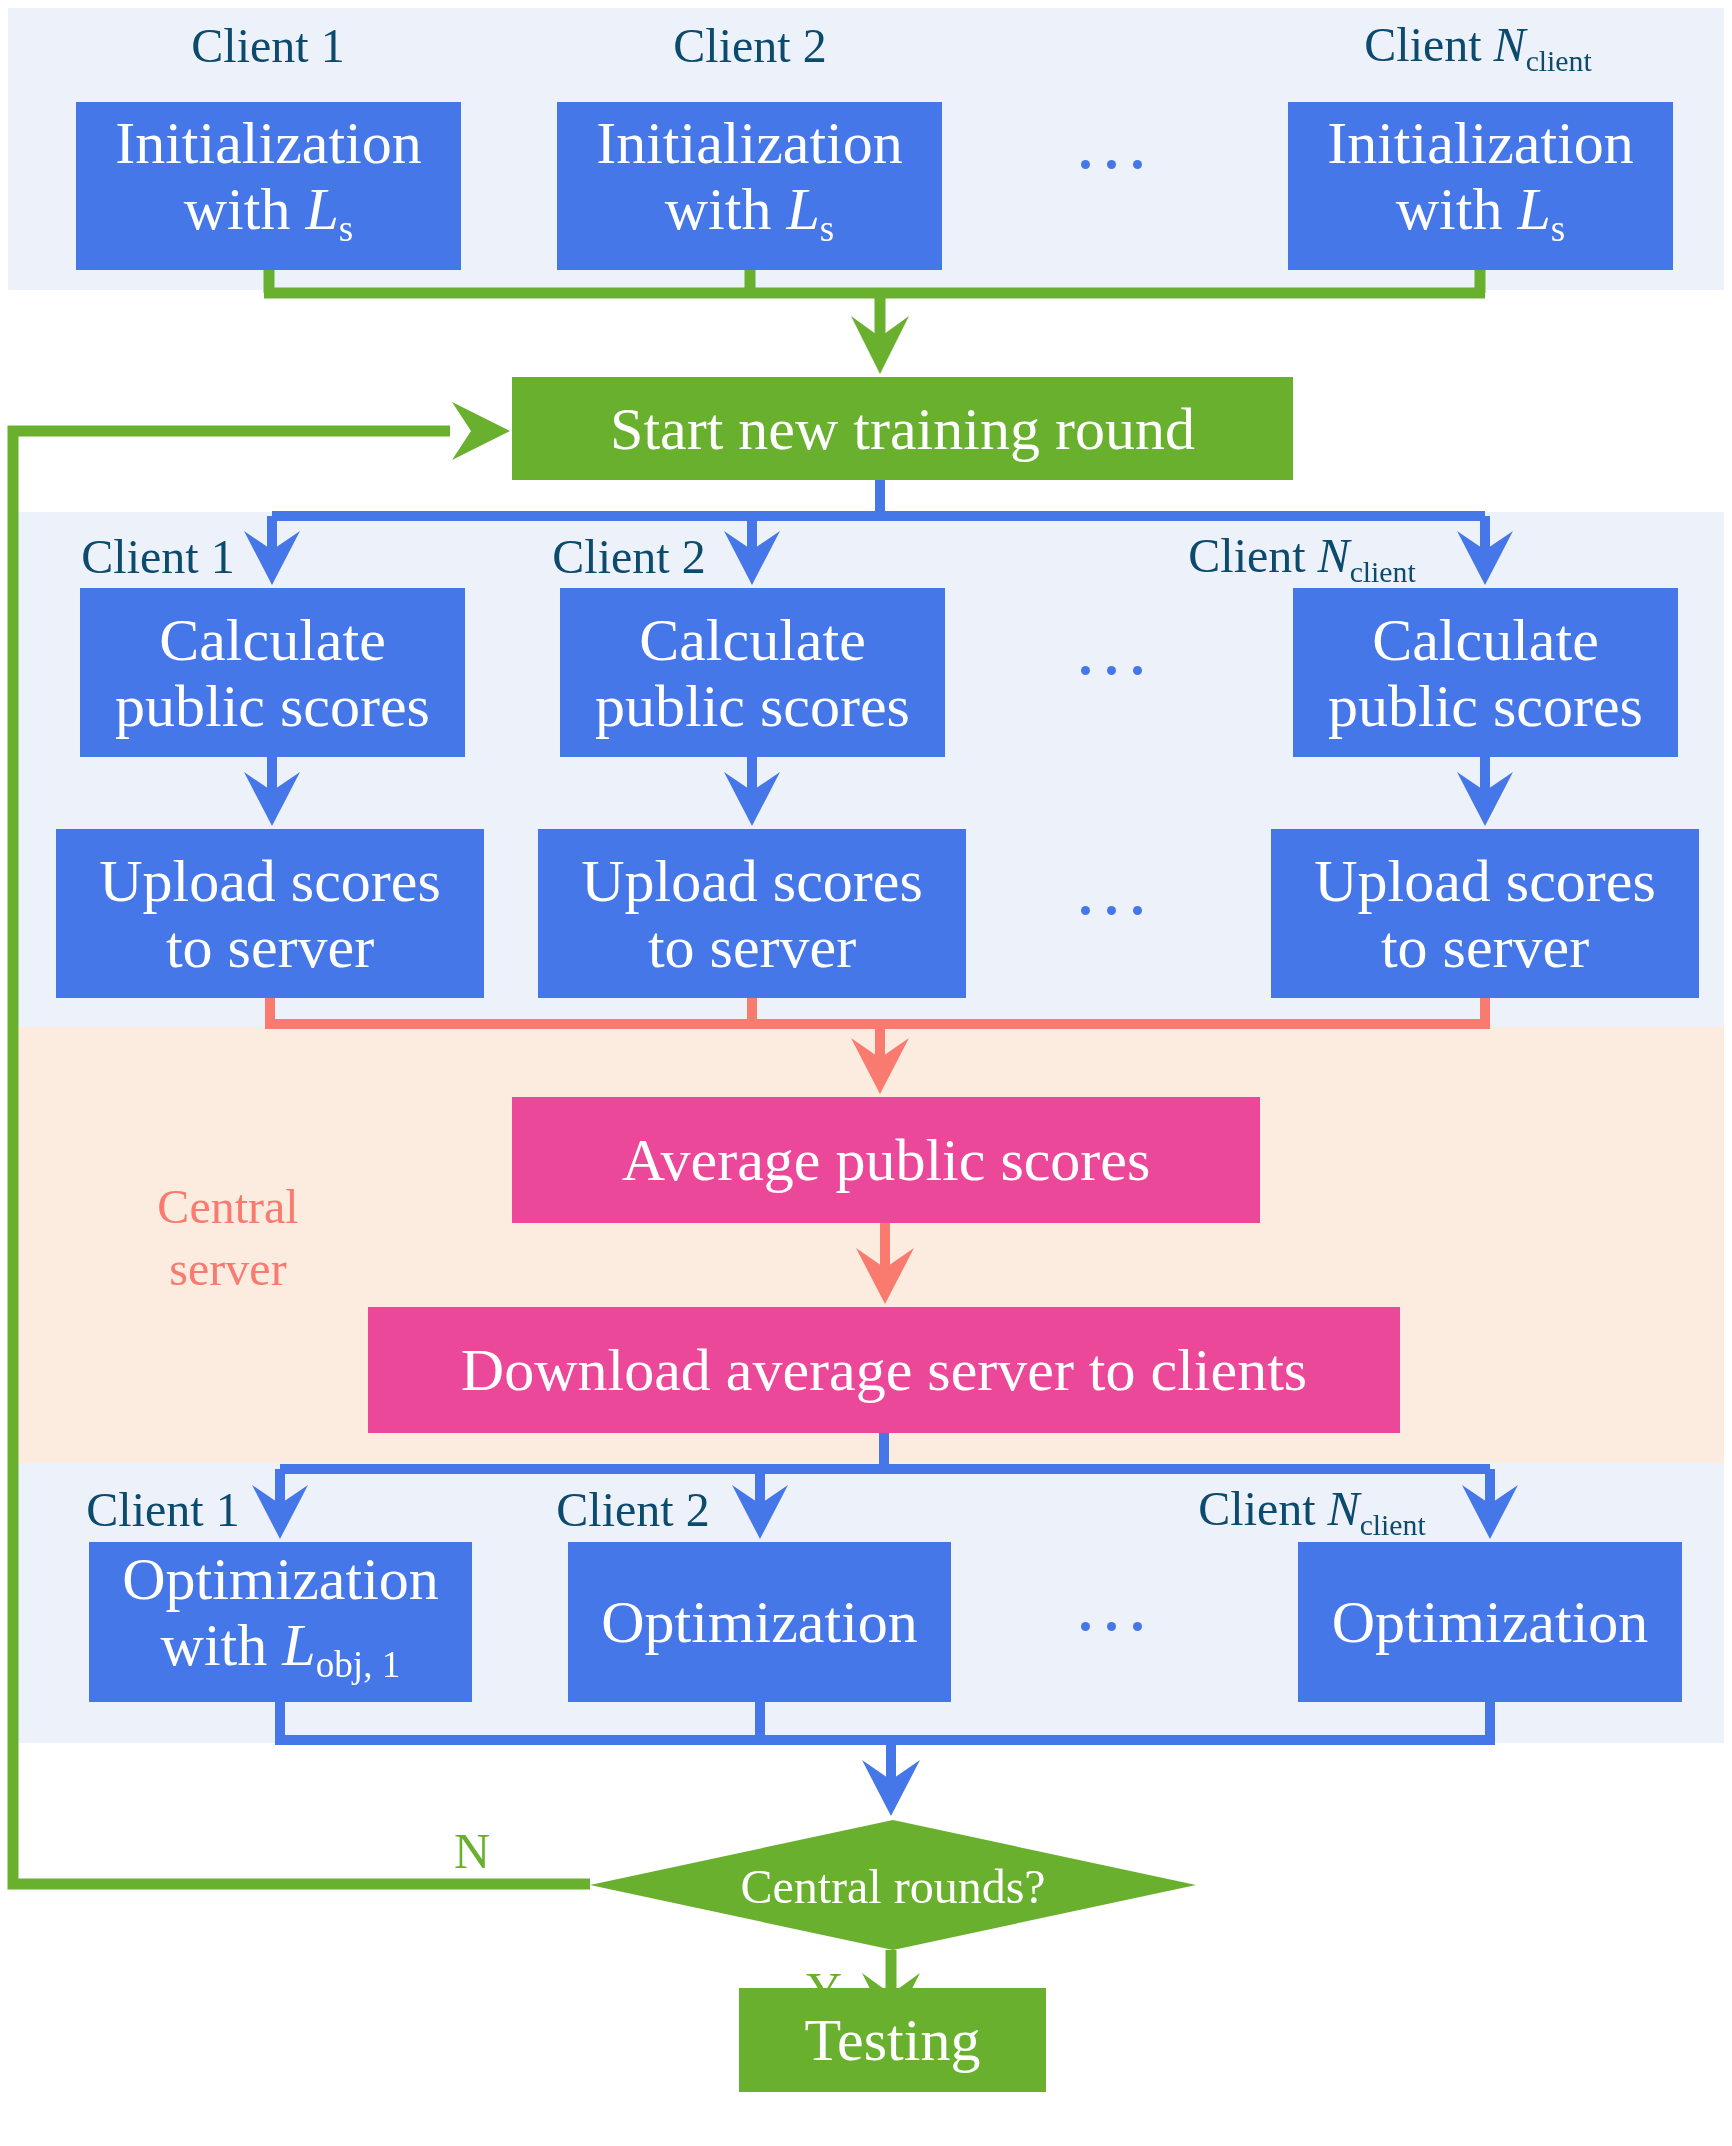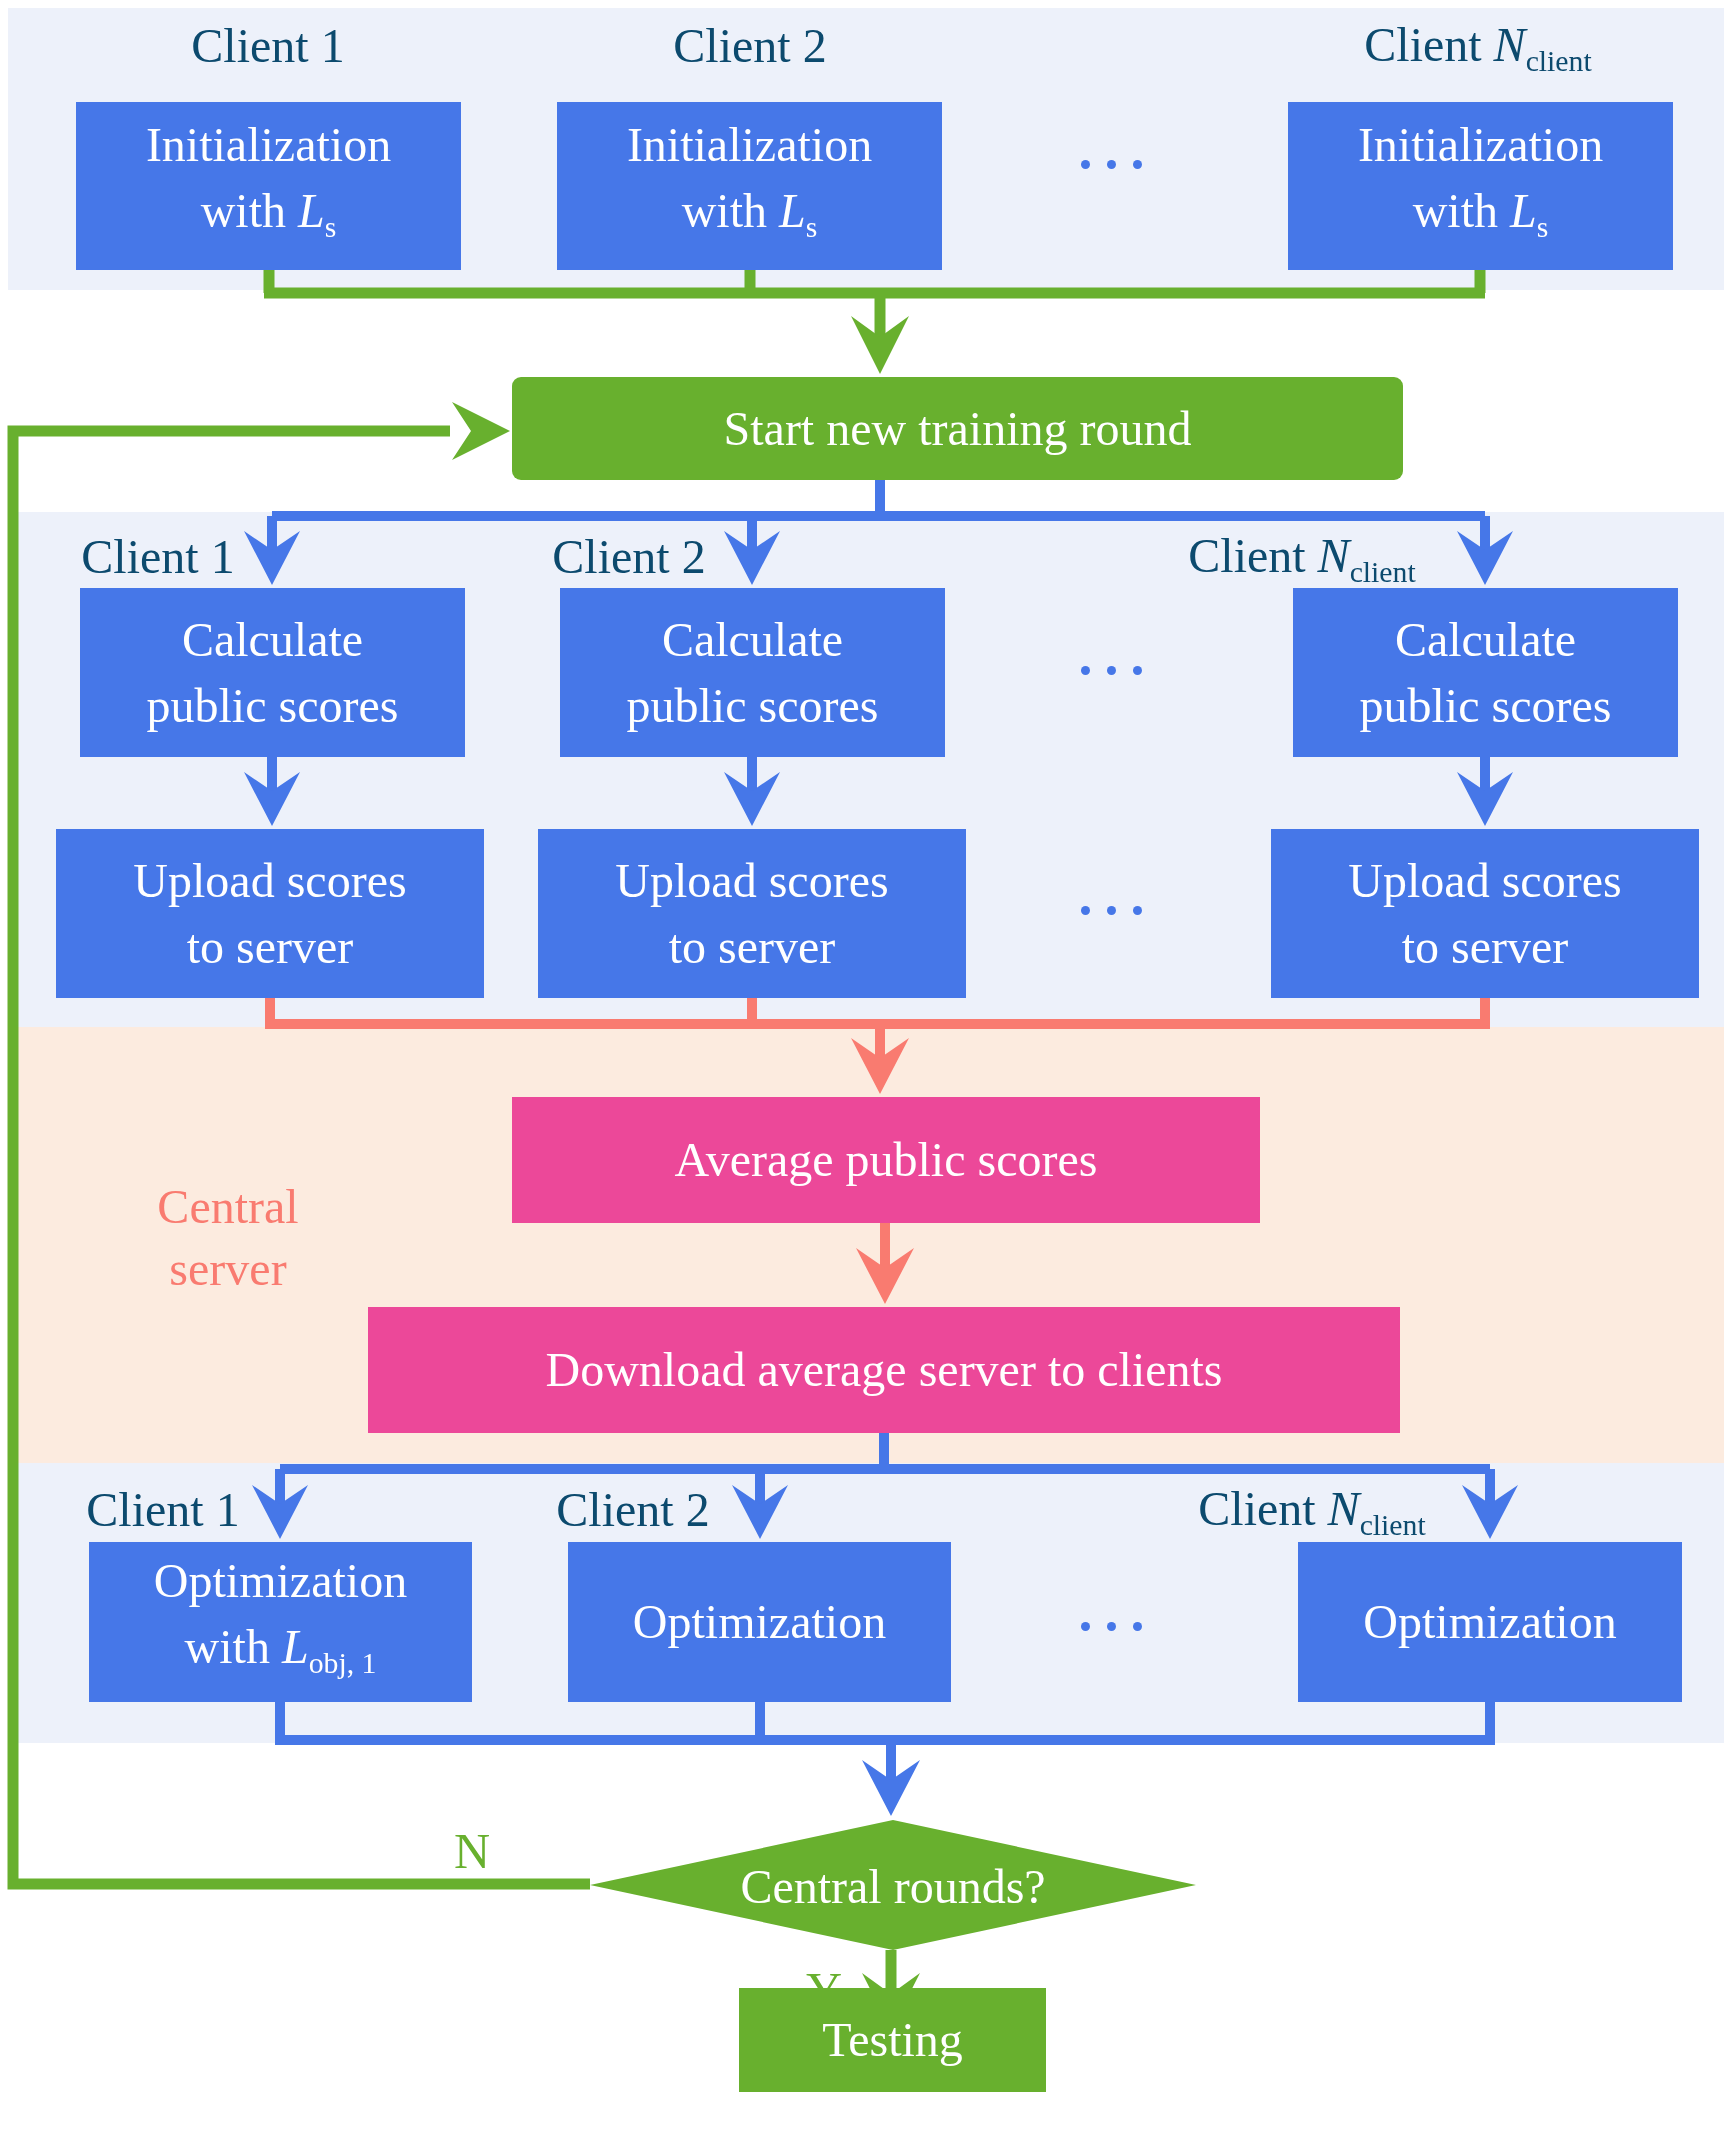--- a/index.html
+++ b/index.html
@@ -12,21 +12,21 @@
   .band.peach-bg{background:#FCEBDF;}
   svg.connectors{position:absolute;left:0;top:0;}
   .gstroke{stroke:#68B02E;stroke-width:11;fill:none;}
   .gfill{fill:#68B02E;stroke:none;}
   .bstroke{stroke:#4677E8;stroke-width:10;fill:none;}
   .bfill{fill:#4677E8;stroke:none;}
   .rstroke{stroke:#F97B70;stroke-width:10;fill:none;}
   .rfill{fill:#F97B70;stroke:none;}
   .box{
     position:absolute;display:flex;flex-direction:column;align-items:center;justify-content:center;
-    color:#ffffff;text-align:center;font-size:48px;
+    color:#ffffff;text-align:center;font-size:60px;
   }
   .box .ln{line-height:66px;white-space:nowrap;}
   .blue{background:#4677E8;}
   .green{background:#68B02E;}
   .red{background:#ec4899;}
   .clabel{
     position:absolute;transform:translate(-50%,-50%);color:#0c4a6e;
     font-size:48px;white-space:nowrap;line-height:1;
   }
   .var{font-style:italic;}
@@ -110,21 +110,21 @@
   <div class="box blue" style="left:1288px;top:102px;width:385px;height:168px;">
     <div class="ln">Initialization</div>
     <div class="ln"><span>with </span><span class="var">L</span><span class="sub">s</span></div>
   </div>
   <div class="dots" style="left:1081px;top:160px;">
       <i></i>
       <i></i>
       <i></i>
     </div>
 
-  <div class="box green" style="left:512px;top:377px;width:891px;height:103px;border-radius:9px;">
+  <div class="box green" style="left:512px;top:377px;width:781px;height:103px;">
     <div class="ln">Start new training round</div>
   </div>
 
   <div class="clabel" style="left:158px;top:557px;"><span>Client 1</span></div>
   <div class="clabel" style="left:629px;top:557px;"><span>Client 2</span></div>
   <div class="clabel" style="left:1302px;top:559px;"><span>Client </span><span class="var">N</span><span class="sub">client</span></div>
 
   <div class="box blue" style="left:80px;top:588px;width:385px;height:169px;">
     <div class="ln">Calculate</div>
     <div class="ln">public scores</div>

